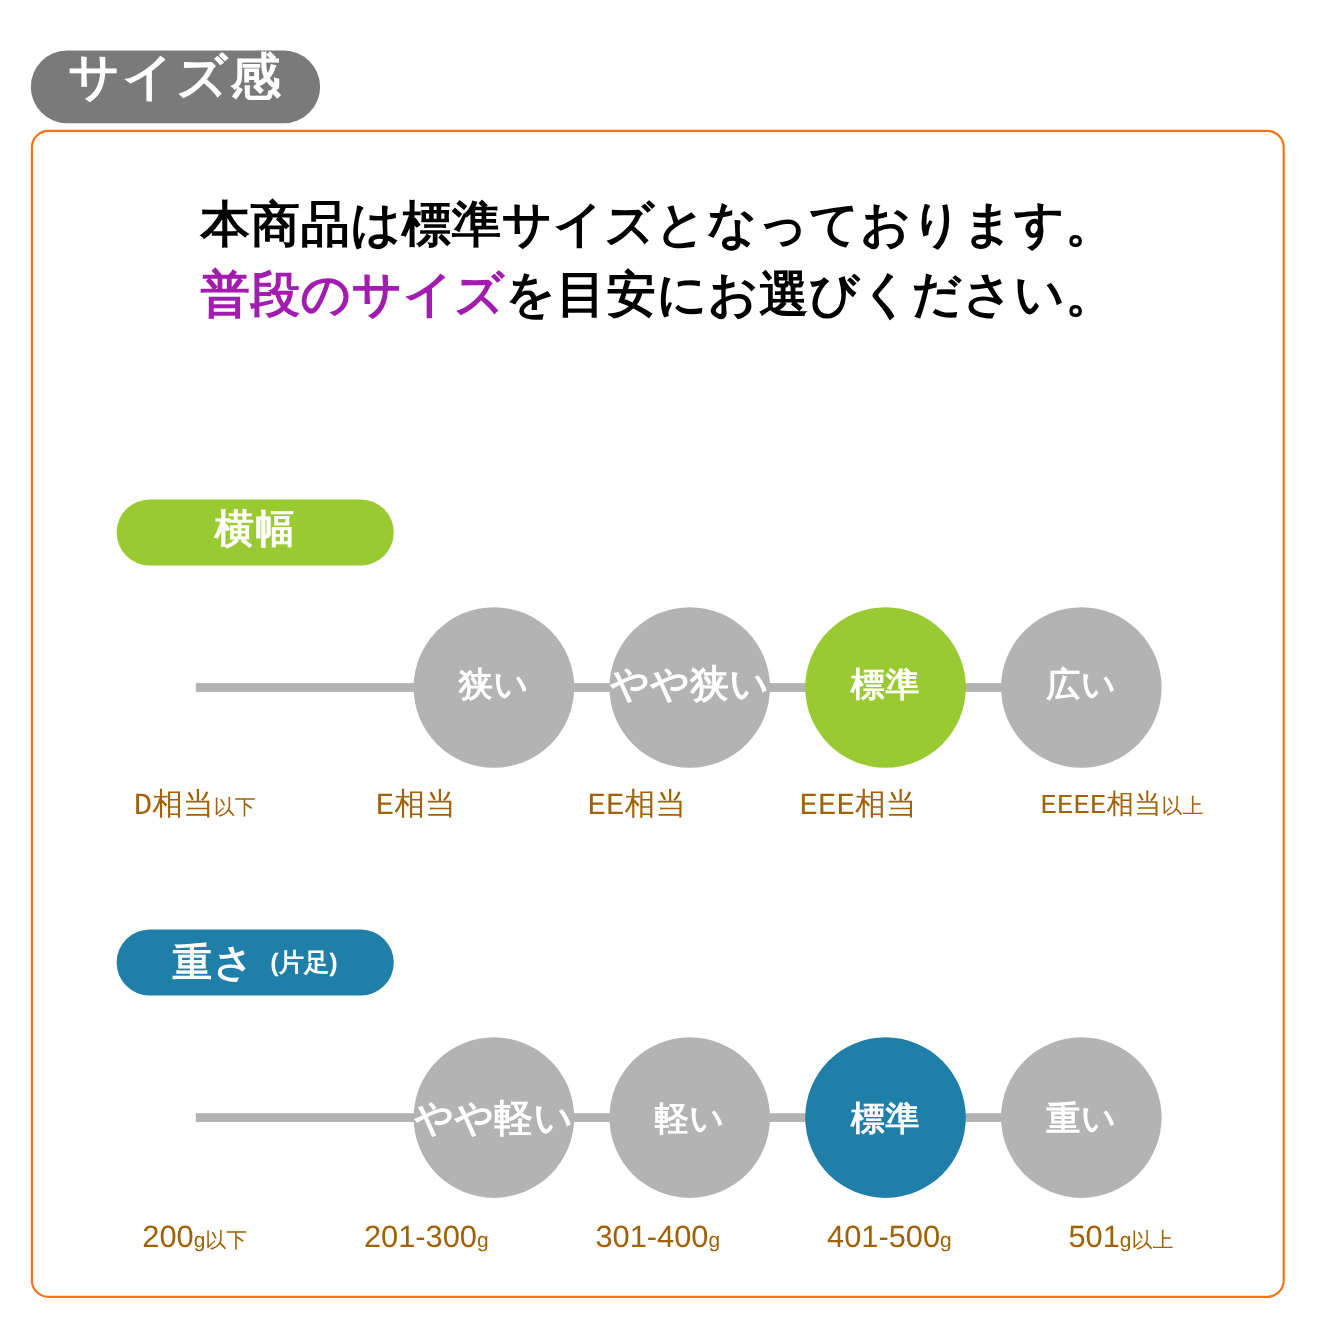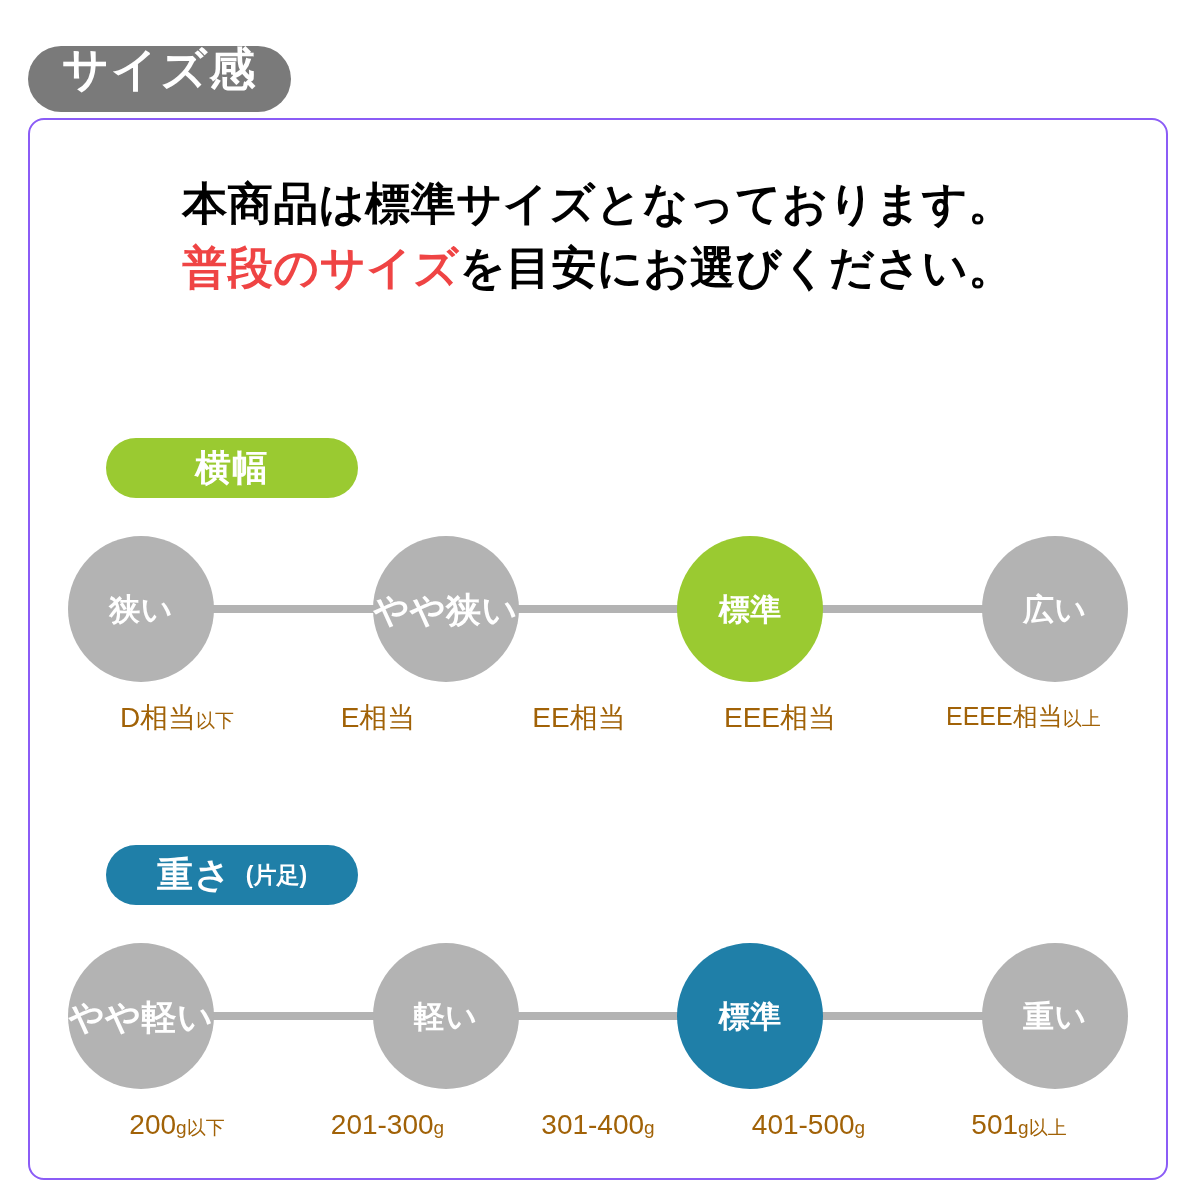--- a/index.html
+++ b/index.html
@@ -39,21 +39,21 @@
     line-height: 1;
   }
 
   
   .card {
     position: absolute;
     left: 28px;
     top: 118px;
     width: 1140px;
     height: 1062px;
-    border: 2px solid #8b5cf6;
+    border: 2px solid #f97316;
     border-radius: 16px;
     box-sizing: border-box;
     background: #ffffff;
   }
 
   
   .headline {
     position: absolute;
     left: 0;
     top: 52px;
@@ -61,29 +61,29 @@
     text-align: center;
   }
   .headline-line {
     font-size: 45px;
     font-weight: bold;
     line-height: 1.42;
     white-space: nowrap;
     letter-spacing: 0.5px;
   }
   .hl-black { color: #000000; }
-  .hl-red   { color: #ef4444; text-align: right; }
+  .hl-red   { color: #a21caf; text-align: right; }
 
   
   .section {
     position: absolute;
     left: 0;
     width: 100%;
   }
-  .section-width  { top: 318px; }
+  .section-width  { top: 334px; font-family: Liberation Mono, monospace; }
   .section-weight { top: 725px; }
 
   .cat-pill {
     margin-left: 76px;
     height: 60px;
     width: 252px;
     border-radius: 30px;
     display: flex;
     align-items: center;
     justify-content: center;
@@ -121,23 +121,24 @@
     height: 8px;
     background: #b3b3b3;
   }
   .nodes {
     position: absolute;
     left: 0;
     top: 0;
     width: 100%;
     height: 146px;
     display: flex;
-    justify-content: space-between;
-    padding: 0 38px;
-    box-sizing: border-box;
+    justify-content: flex-end;
+    padding: 0 110px;
+    box-sizing: border-box;
+    gap: 32px;
   }
   .node {
     width: 146px;
     height: 146px;
     border-radius: 50%;
     background: #b3b3b3;
     display: flex;
     align-items: center;
     justify-content: center;
     position: relative;

